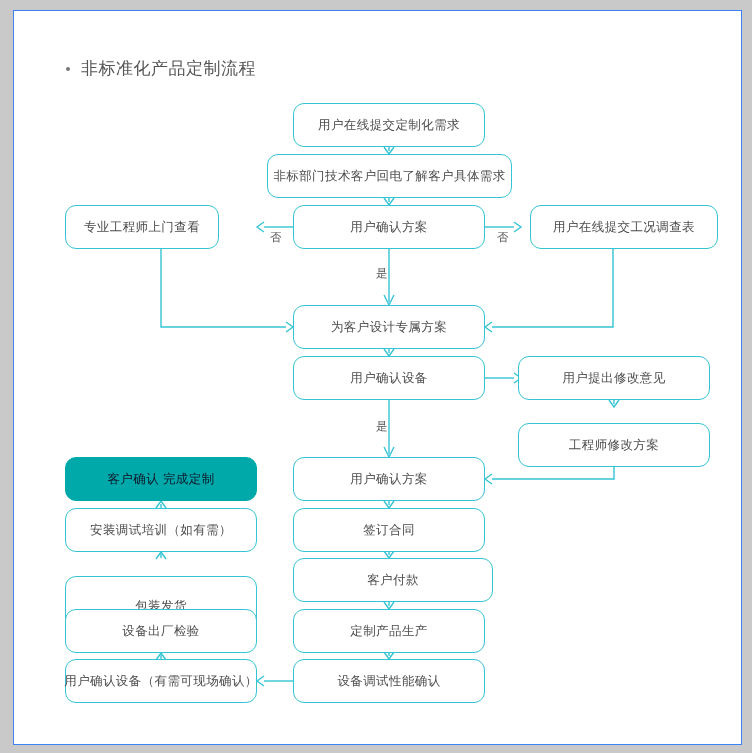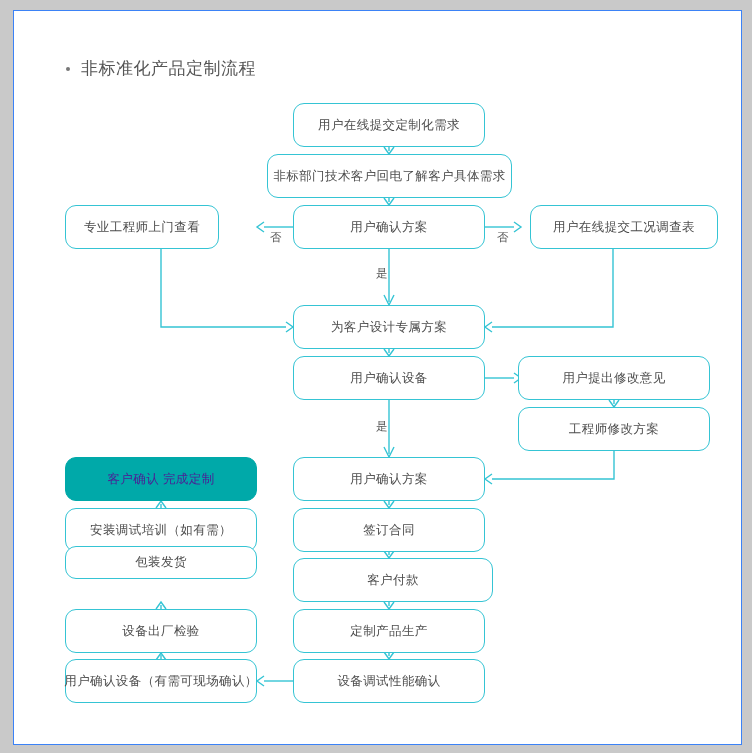--- a/index.html
+++ b/index.html
@@ -66,21 +66,21 @@
     align-items: center;
     justify-content: center;
     text-align: center;
     line-height: 1.3;
     letter-spacing: 0.4px;
     white-space: nowrap;
   }
   .node.highlight {
     background: #00a9a9;
     border-color: #00a9a9;
-    color: #4c1d95;
+    color: #0f172a;
   }
   .edge-label {
     position: absolute;
     font-size: 11.5px;
     color: #555555;
     white-space: nowrap;
   }
   svg#wires {
     position: absolute;
     left: 0;
@@ -196,39 +196,39 @@
       </div>
       <div class="node" style="left:279px;top:294px;width:192px;height:44px;">
         <span>为客户设计专属方案</span>
       </div>
       <div class="node" style="left:279px;top:345px;width:192px;height:44px;">
         <span>用户确认设备</span>
       </div>
       <div class="node" style="left:504px;top:345px;width:192px;height:44px;">
         <span>用户提出修改意见</span>
       </div>
-      <div class="node" style="left:504px;top:396px;width:192px;height:44px;">
+      <div class="node" style="left:504px;top:412px;width:192px;height:44px;">
         <span>工程师修改方案</span>
       </div>
       <div class="node" style="left:279px;top:446px;width:192px;height:44px;">
         <span>用户确认方案</span>
       </div>
       <div class="node highlight" style="left:51px;top:446px;width:192px;height:44px;">
         <span>客户确认 完成定制</span>
       </div>
       <div class="node" style="left:279px;top:497px;width:192px;height:44px;">
         <span>签订合同</span>
       </div>
       <div class="node" style="left:51px;top:497px;width:192px;height:44px;">
         <span>安装调试培训（如有需）</span>
       </div>
       <div class="node" style="left:279px;top:547px;width:200px;height:44px;">
         <span>客户付款</span>
       </div>
-      <div class="node" style="left:51px;top:535px;width:192px;height:33px;">
+      <div class="node" style="left:51px;top:565px;width:192px;height:60px;">
         <span>包装发货</span>
       </div>
       <div class="node" style="left:279px;top:598px;width:192px;height:44px;">
         <span>定制产品生产</span>
       </div>
       <div class="node" style="left:51px;top:598px;width:192px;height:44px;">
         <span>设备出厂检验</span>
       </div>
       <div class="node" style="left:279px;top:648px;width:192px;height:44px;">
         <span>设备调试性能确认</span>

